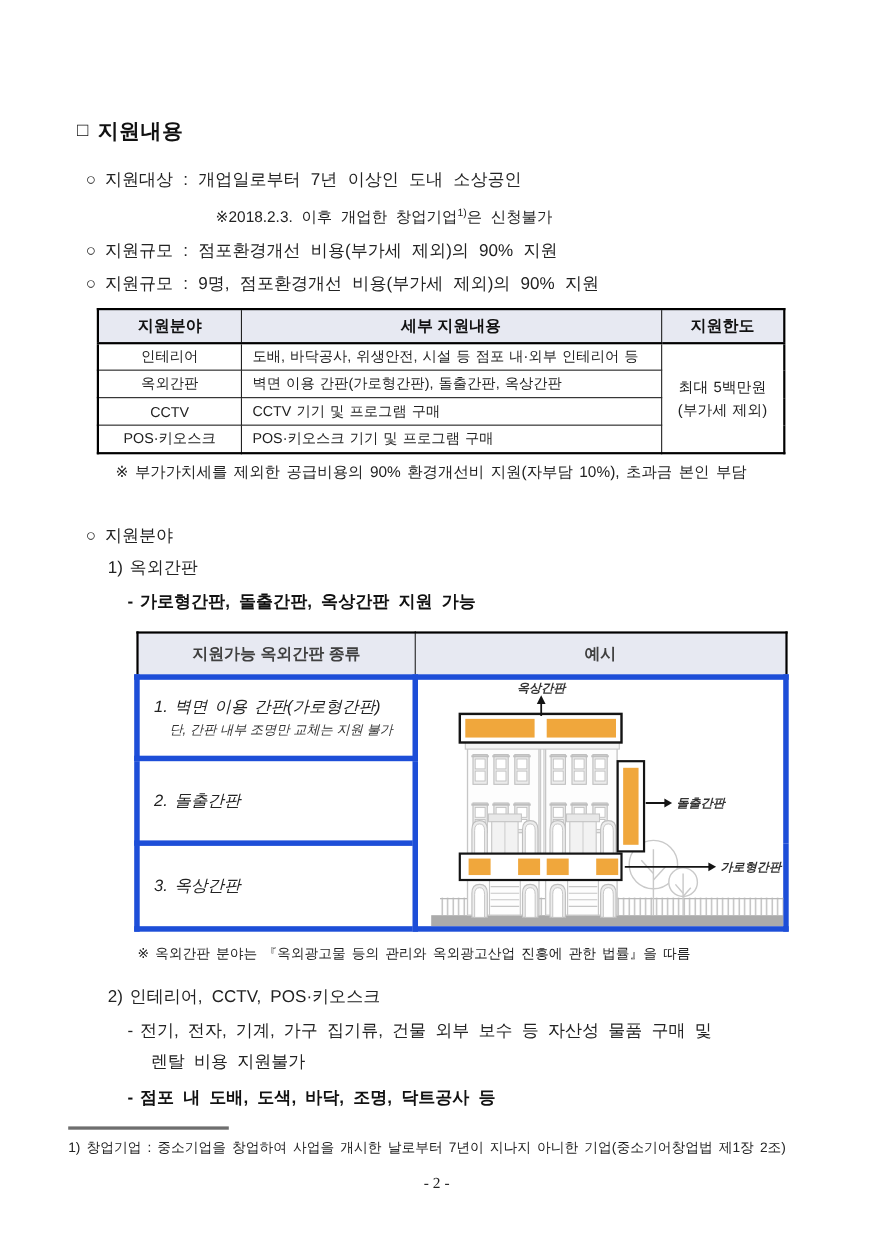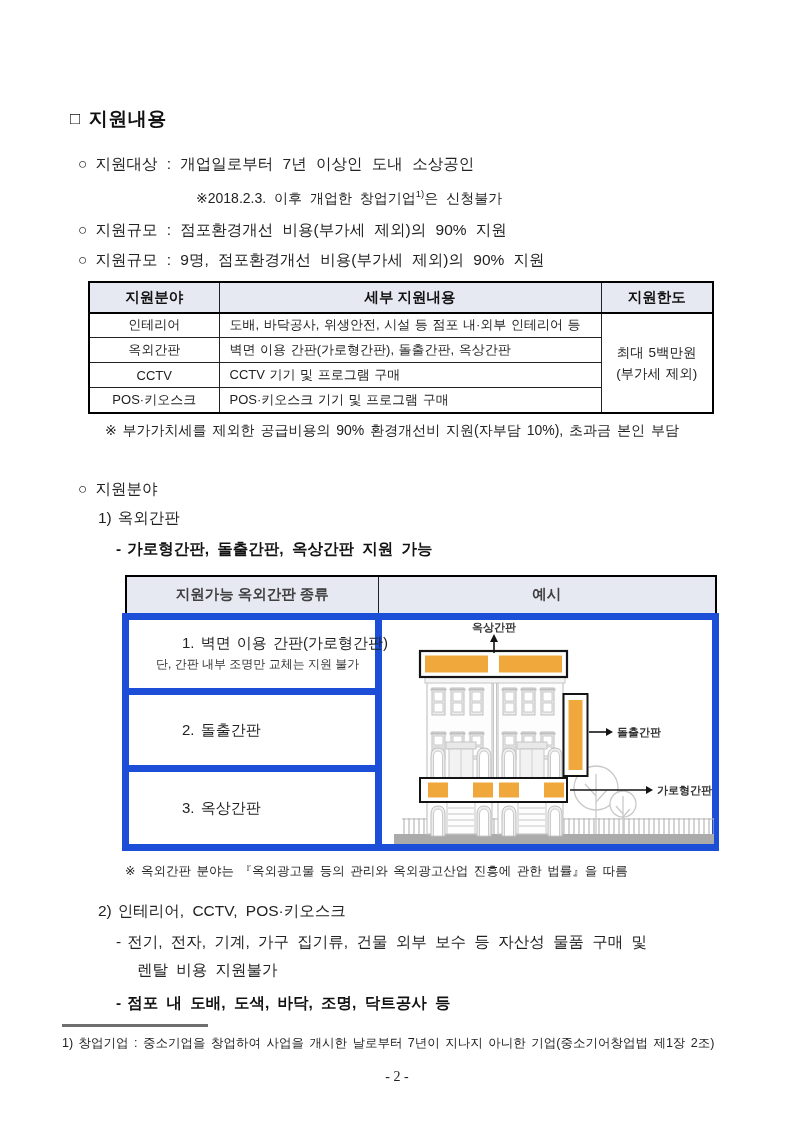--- a/index.html
+++ b/index.html
@@ -83,23 +83,23 @@
     width:590px;
     border:2px solid #000;
   }
   .t2 th {
     background:var(--table-header-bg,#E7E9F2);
     border:1px solid #222;
     border-bottom:3px double #000;
     font-size:14.5px; font-weight:bold; color:#404040;
     height:41px; text-align:center;margin-top:44px;
   }
-  .t2 td { border:7px solid #1d4ed8; vertical-align:middle; }
+  .t2 td { border:5px solid #1d4ed8; vertical-align:middle;font-style:italic; }
   .t2 td.kind { padding-left:13px; }
-  .t2 .kind-title { font-size:15px; color:#222; white-space:nowrap; word-spacing:2px;margin-left:40px; }
+  .t2 .kind-title { font-size:15px; color:#222; white-space:nowrap; word-spacing:2px; }
   .t2 .kind-sub { font-size:12px; color:#333; margin:3px 0 0 14px; white-space:nowrap; }
   .t2 td.illu { padding:0; }
   .t2 .r1 { height:73px; }
   .t2 .r2 { height:76px; }
   .t2 .r3 { height:77px; }
   .t2-note {
     margin:12px 0 0 125px;
     font-size:12.5px; color:#222; word-spacing:2px; white-space:nowrap;
   }
   .sect2 { margin-top:19px; }

